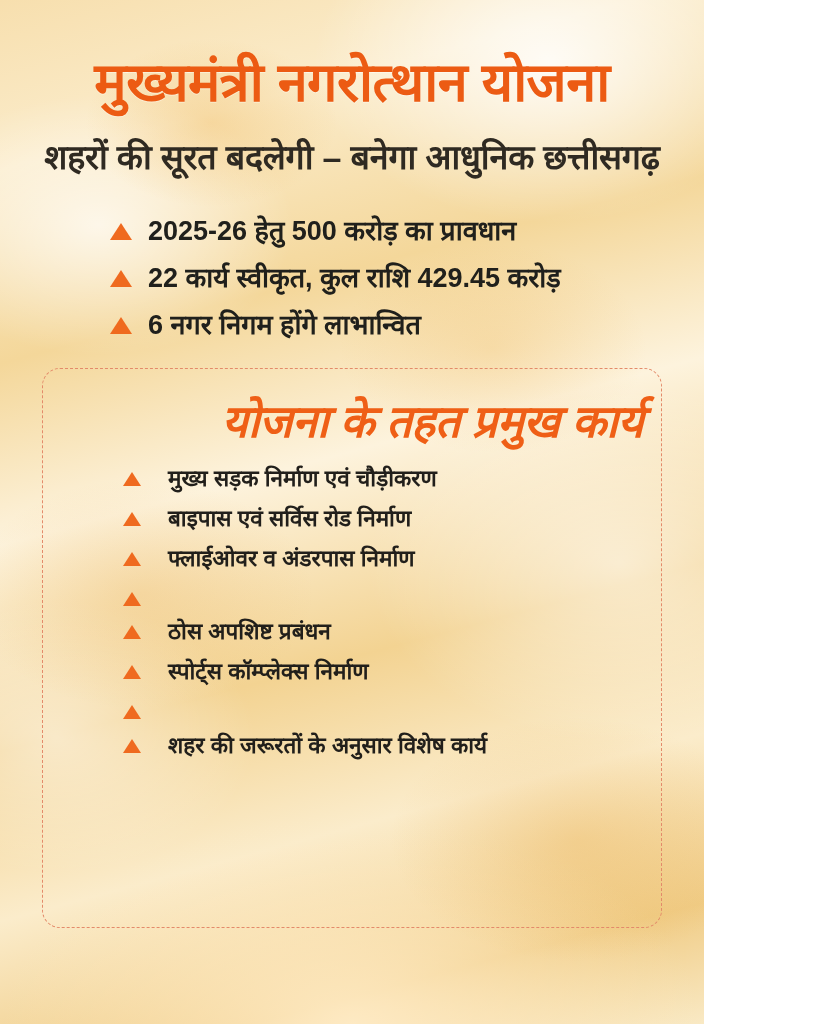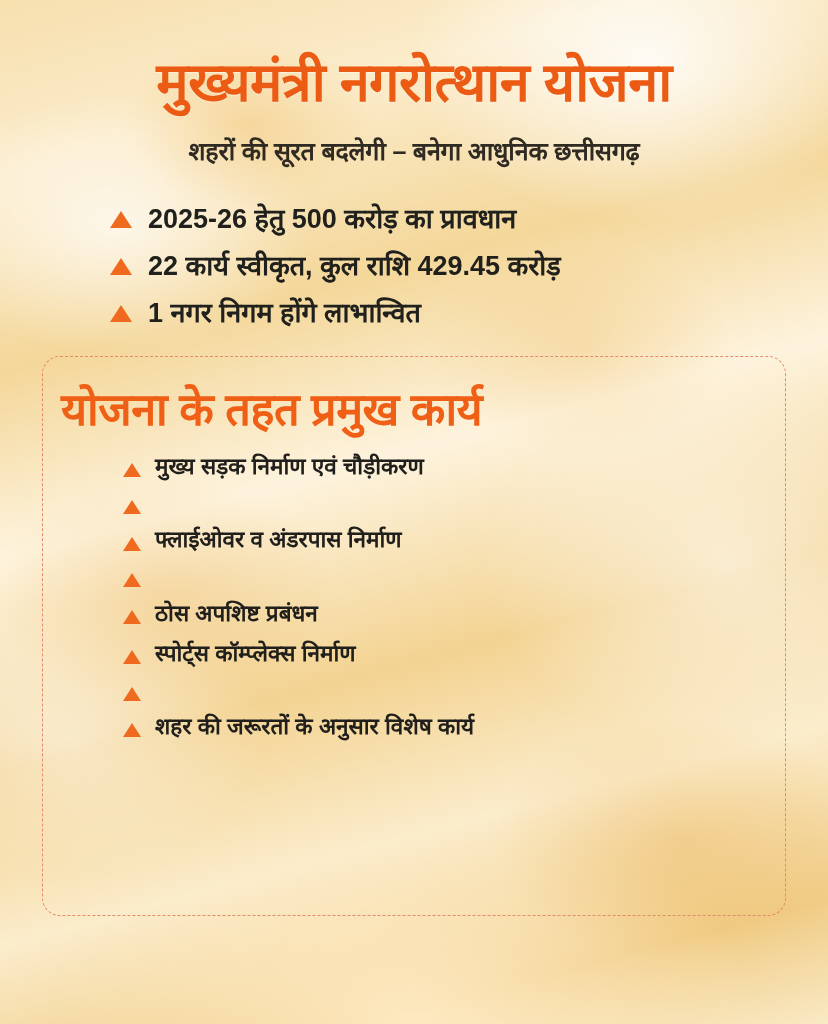--- a/index.html
+++ b/index.html
@@ -7,21 +7,21 @@
     padding: 0;
   }
   body {
     width: 828px;
     height: 1024px;
     font-family: "Liberation Sans", sans-serif;
     overflow: hidden;
   }
   .poster {
     position: relative;
-    width: 828px;
+    width: 704px;
     height: 1024px;
     box-sizing: border-box;
     background:
       radial-gradient(ellipse 380px 260px at 78% 6%, rgba(255,255,255,0.85) 0%, rgba(255,255,255,0.0) 62%),
       radial-gradient(ellipse 300px 200px at 14% 22%, rgba(255,255,255,0.7) 0%, rgba(255,255,255,0.0) 65%),
       radial-gradient(ellipse 420px 300px at 88% 55%, rgba(255,255,255,0.55) 0%, rgba(255,255,255,0.0) 60%),
       radial-gradient(ellipse 320px 220px at 8% 72%, rgba(255,255,255,0.5) 0%, rgba(255,255,255,0.0) 62%),
       radial-gradient(ellipse 500px 300px at 50% 100%, rgba(255,236,200,0.9) 0%, rgba(255,236,200,0.0) 70%),
       linear-gradient(165deg, #f7dfae 0%, #fbeccb 14%, #f4d79a 30%, #fdf3dd 45%, #f3d392 62%, #fbeccb 76%, #f0cc86 90%, #f9e9c4 100%);
     overflow: hidden;
@@ -50,21 +50,21 @@
     font-size: 54px;
     line-height: 1.06;
     font-weight: bold;
     color: #ec5b13;
     letter-spacing: -0.5px;
     text-shadow: 0 1px 0 rgba(255,255,255,0.4);
   }
   .subtitle {
     margin: 22px 0 0 0;
     text-align: center;
-    font-size: 25px;
+    font-size: 34px;
     font-weight: bold;
     color: #2f2a22;
     letter-spacing: -0.2px;
   }
 
   .top-points {
     margin: 36px 0 0 0;
     padding: 0 0 0 86px;
     list-style: none;
     text-align: center;
@@ -98,36 +98,37 @@
   .panel {
     margin: 26px 18px 0 18px;
     border: 1.5px dashed #e38a6a;
     border-radius: 18px;
     padding: 24px 18px 34px 18px;
     min-height: 560px;
     box-sizing: border-box;
   }
   .panel-title {
     margin: 4px 0 18px 0;
-    text-align: left;
+    text-align: right;
     font-size: 45px;
     font-weight: bold;
     color: #ef5f16;
     line-height: 1.1;
     letter-spacing: -0.5px;
+    font-style: italic;
   }
   .works {
     margin: 0;
     padding: 0 0 0 62px;
     list-style: none;
   }
   .works li {
     display: flex;
-    align-items: center;
-    gap: 14px;
+    align-items: flex-start;
+    gap: 27px;
     margin-bottom: 12.5px;
     font-size: 22.5px;
     font-weight: bold;
     color: #211f1b;
     line-height: 1.22;
   }
 </style>
 </head>
 <body>
 
@@ -142,33 +143,34 @@
       <li>
         <span class="tri"></span>
         <span>2025-26 हेतु 500 करोड़ का प्रावधान</span>
       </li>
       <li>
         <span class="tri"></span>
         <span>22 कार्य स्वीकृत, कुल राशि 429.45 करोड़</span>
       </li>
       <li>
         <span class="tri"></span>
-        <span>1 नगर निगम होंगे लाभान्वित</span>
+        <span>6 नगर निगम होंगे लाभान्वित</span>
       </li>
     </ul>
 
     <div class="panel">
       <h2 class="panel-title">योजना के तहत प्रमुख कार्य</h2>
       <ul class="works">
         <li>
           <span class="tri small"></span>
           <span>मुख्य सड़क निर्माण एवं चौड़ीकरण</span>
         </li>
         <li>
           <span class="tri small"></span>
+          <span>बाइपास एवं सर्विस रोड निर्माण</span>
         </li>
         <li>
           <span class="tri small"></span>
           <span>फ्लाईओवर व अंडरपास निर्माण</span>
         </li>
         <li>
           <span class="tri small"></span>
         </li>
         <li>
           <span class="tri small"></span>

